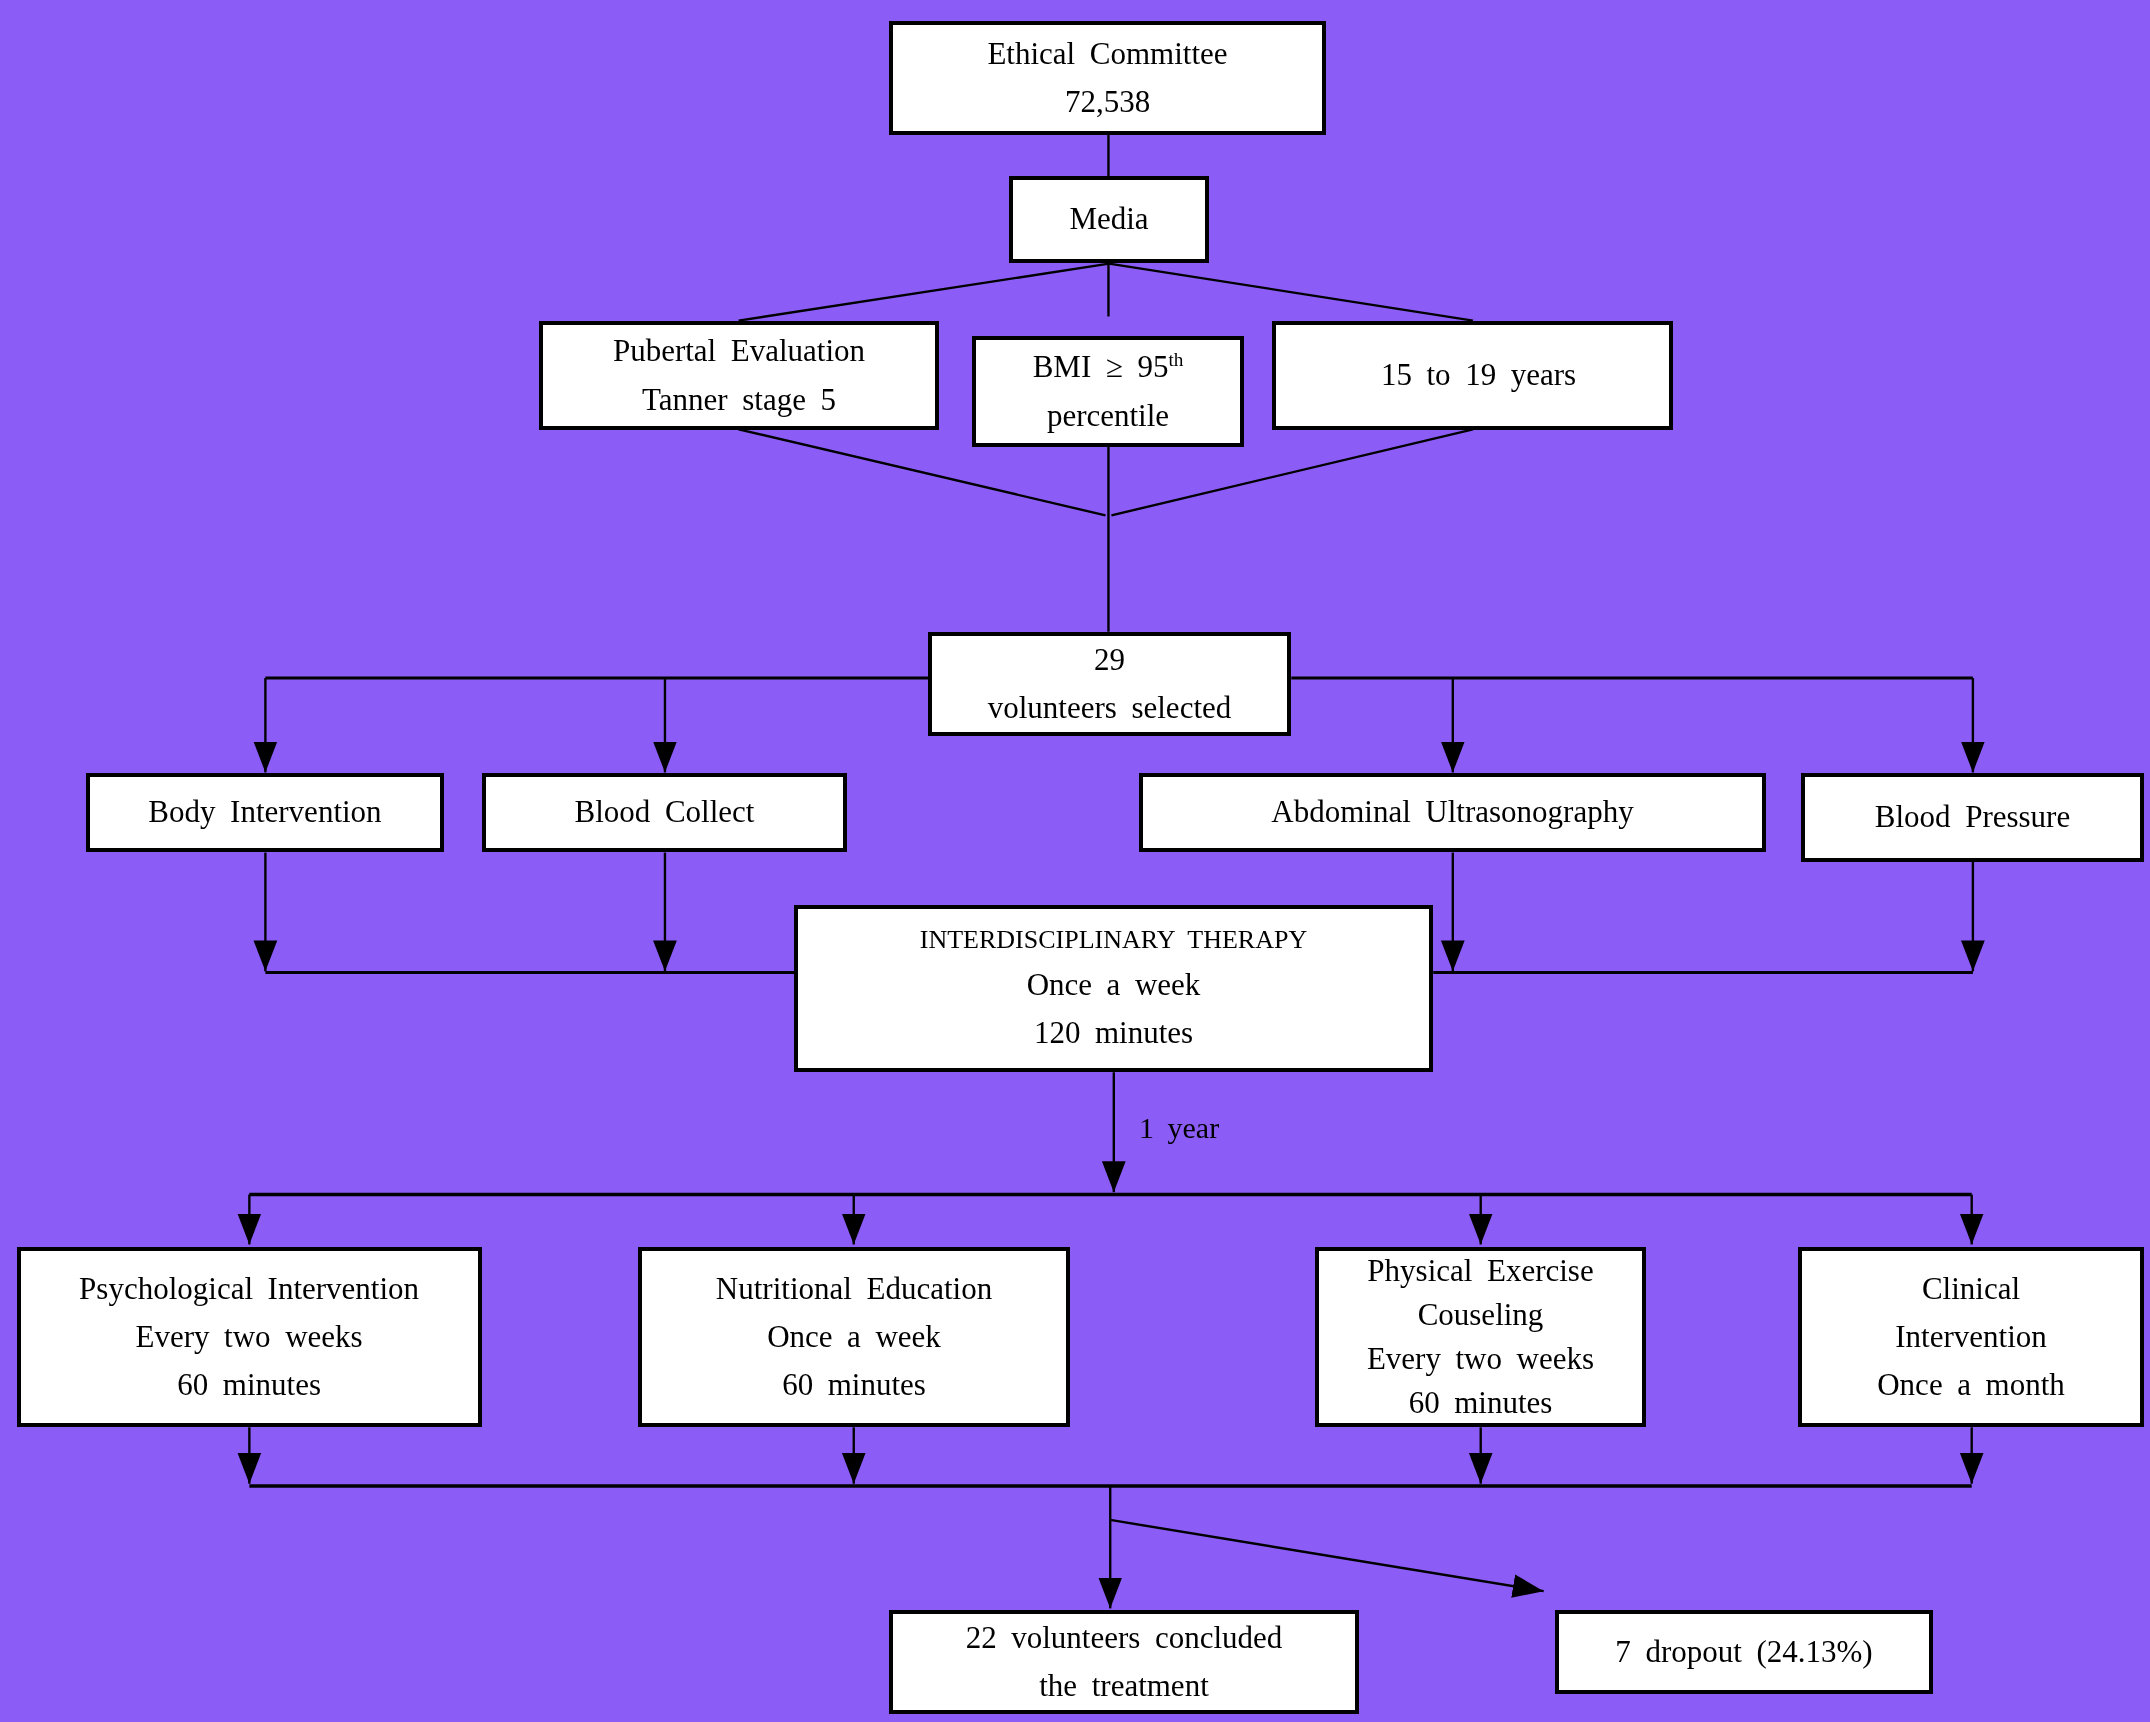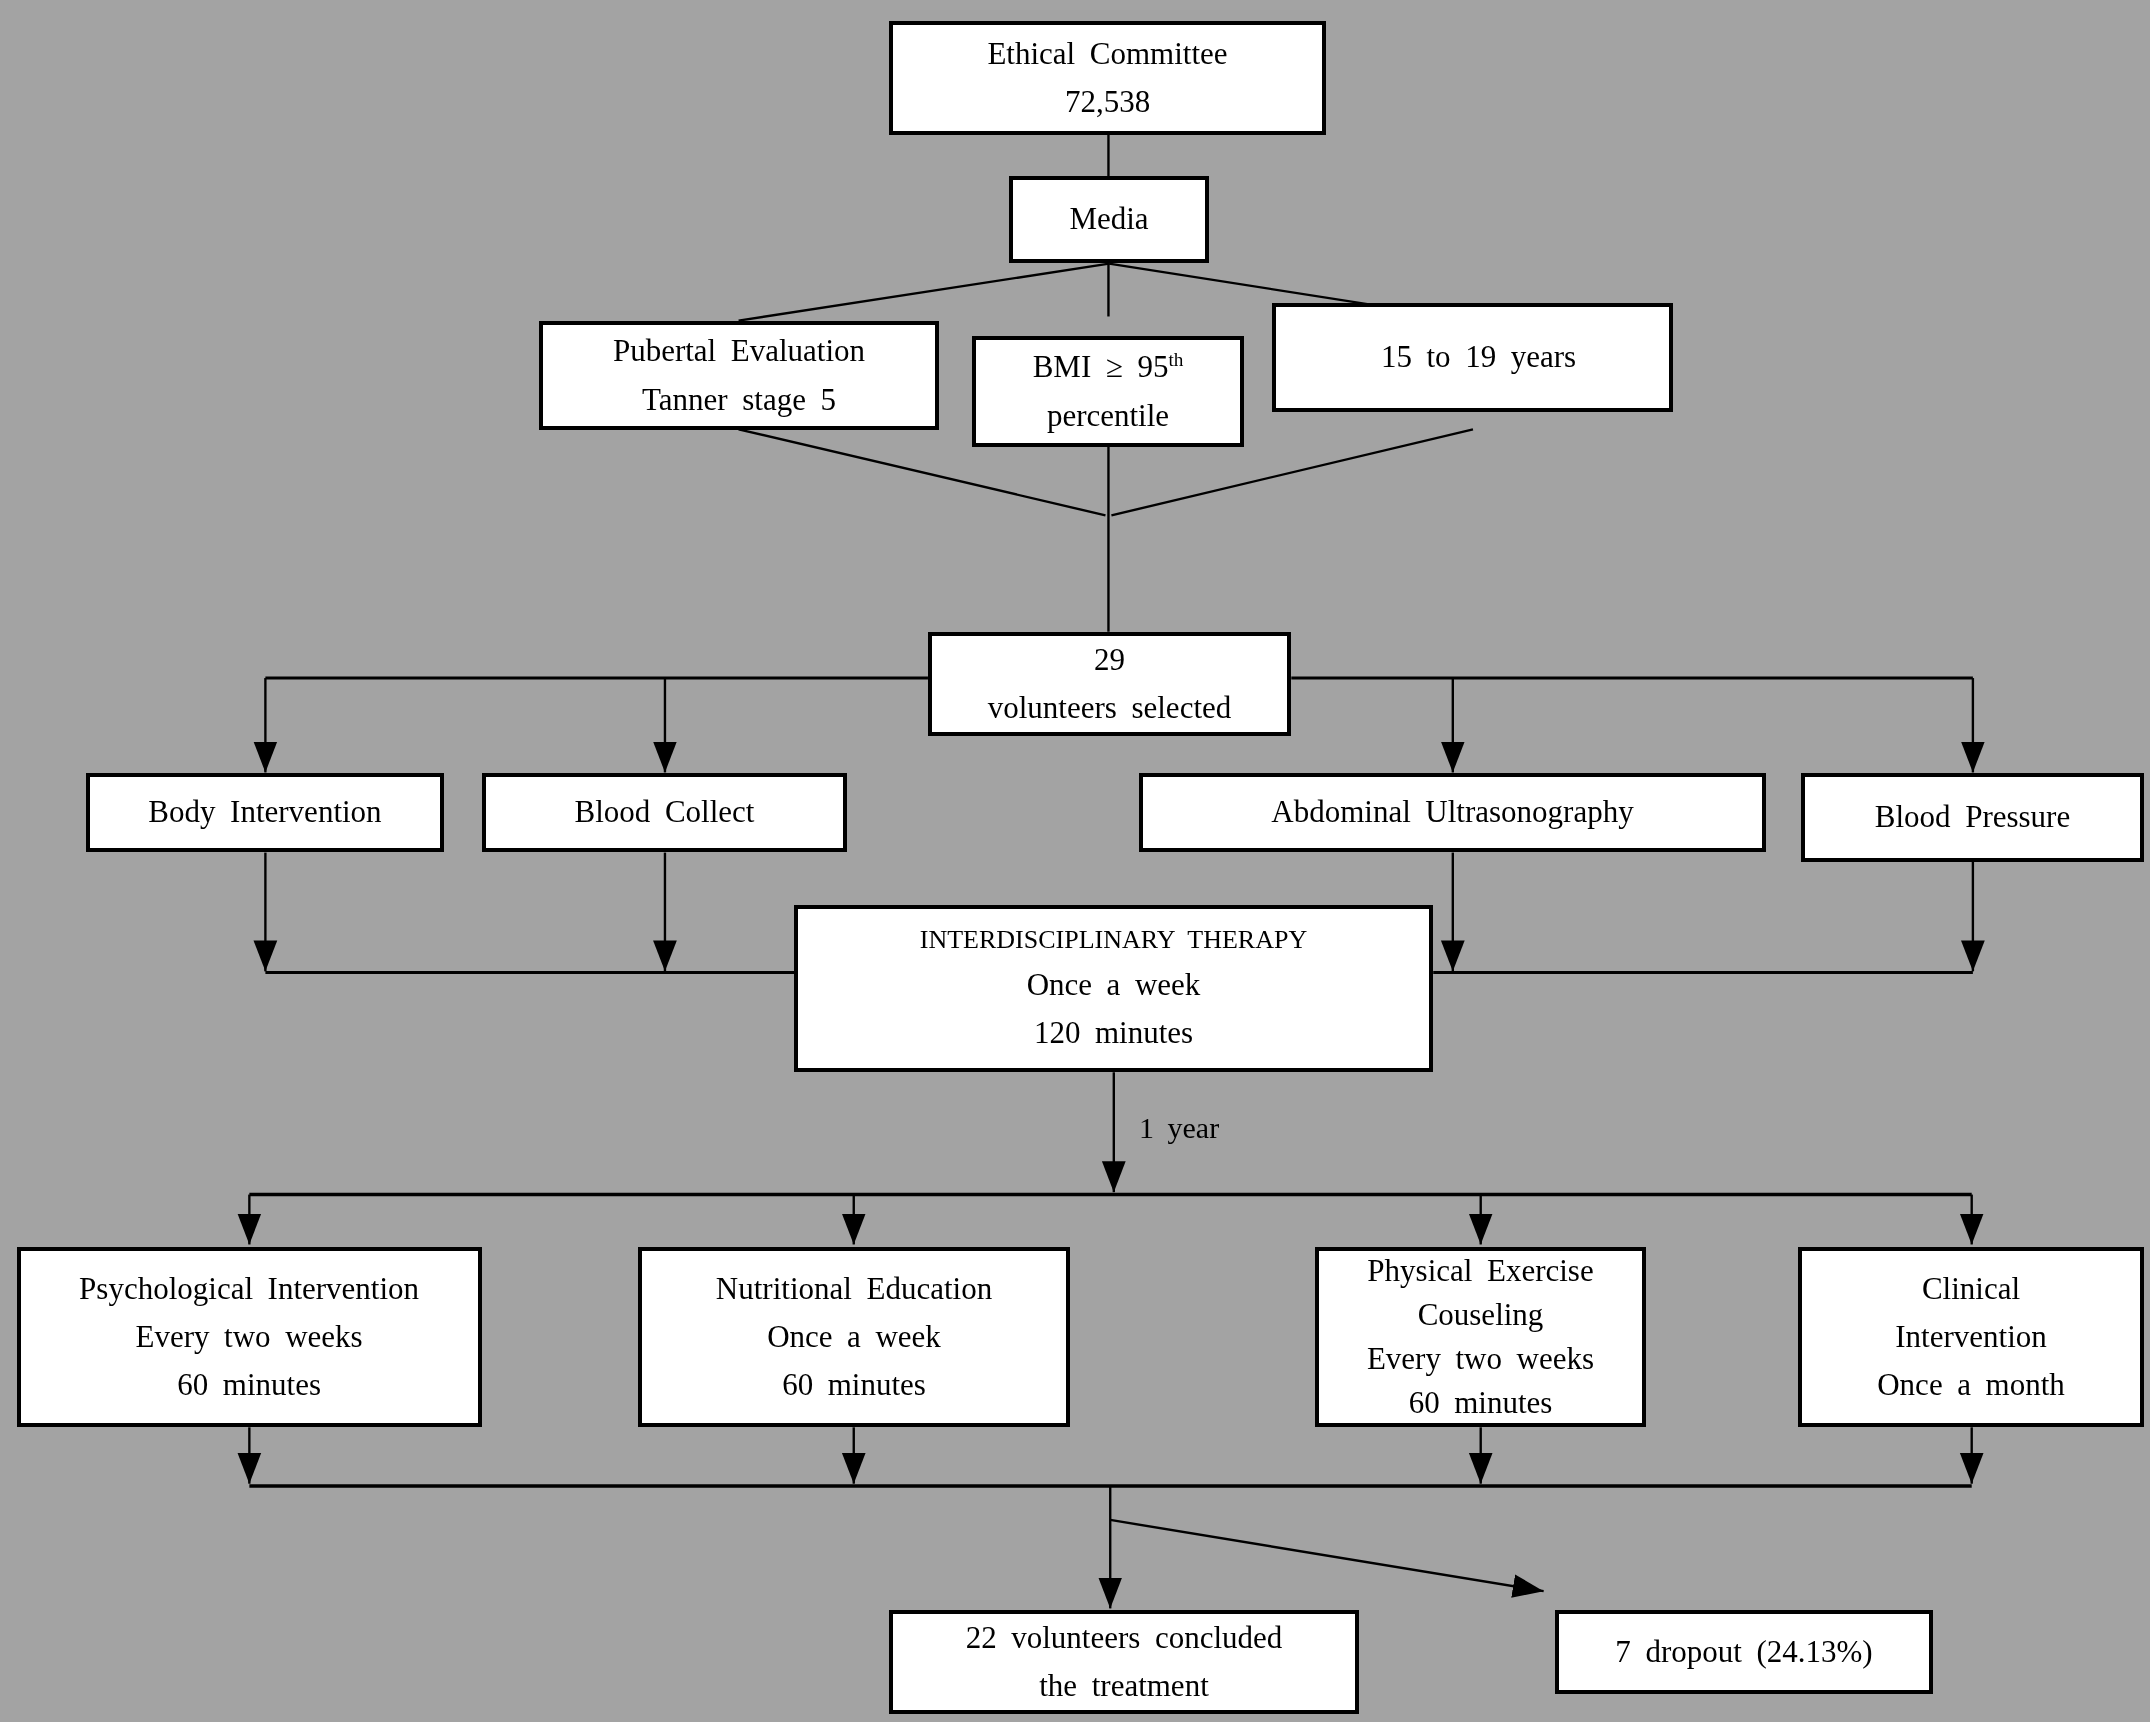--- a/index.html
+++ b/index.html
@@ -1,20 +1,20 @@
 <!DOCTYPE html>
 <html style="font-size:9.5px"><head>
 <meta charset="utf-8">
 <style>
   html, body { margin: 0; padding: 0; background: #ffffff; }
   #canvas {
     position: relative;
     width: 2151px;
     height: 1723px;
-    background: #a3a3a3;
+    background: #8b5cf6;
     font-family: "Liberation Serif", "DejaVu Serif", serif;
     color: #000000;
     overflow: hidden;
   }
   #connectors {
     position: absolute;
     left: 0; top: 0;
     width: 2151px; height: 1723px;
   }
   .node {
@@ -110,21 +110,21 @@
   <div class="node" style="left:539px; top:321px; width:400px; height:109px;">
     <span class="line">Pubertal Evaluation</span>
     <span class="line">Tanner stage 5</span>
   </div>
 
   <div class="node" style="left:972px; top:316px; width:272px; height:111px;margin-top:20px;">
     <span class="line"><span>BMI ≥ 95</span><sup>th</sup></span>
     <span class="line">percentile</span>
   </div>
 
-  <div class="node" style="left:1272px; top:303px; width:401px; height:109px;padding-left:12px;">
+  <div class="node" style="left:1272px; top:321px; width:401px; height:109px;padding-left:12px;">
     <span class="line">15 to 19 years</span>
   </div>
 
   <div class="node" style="left:928px; top:632px; width:363px; height:104px;">
     <span class="line">29</span>
     <span class="line">volunteers selected</span>
   </div>
 
   <div class="node" style="left:86px; top:773px; width:358px; height:79px;">
     <span class="line">Body Intervention</span>

